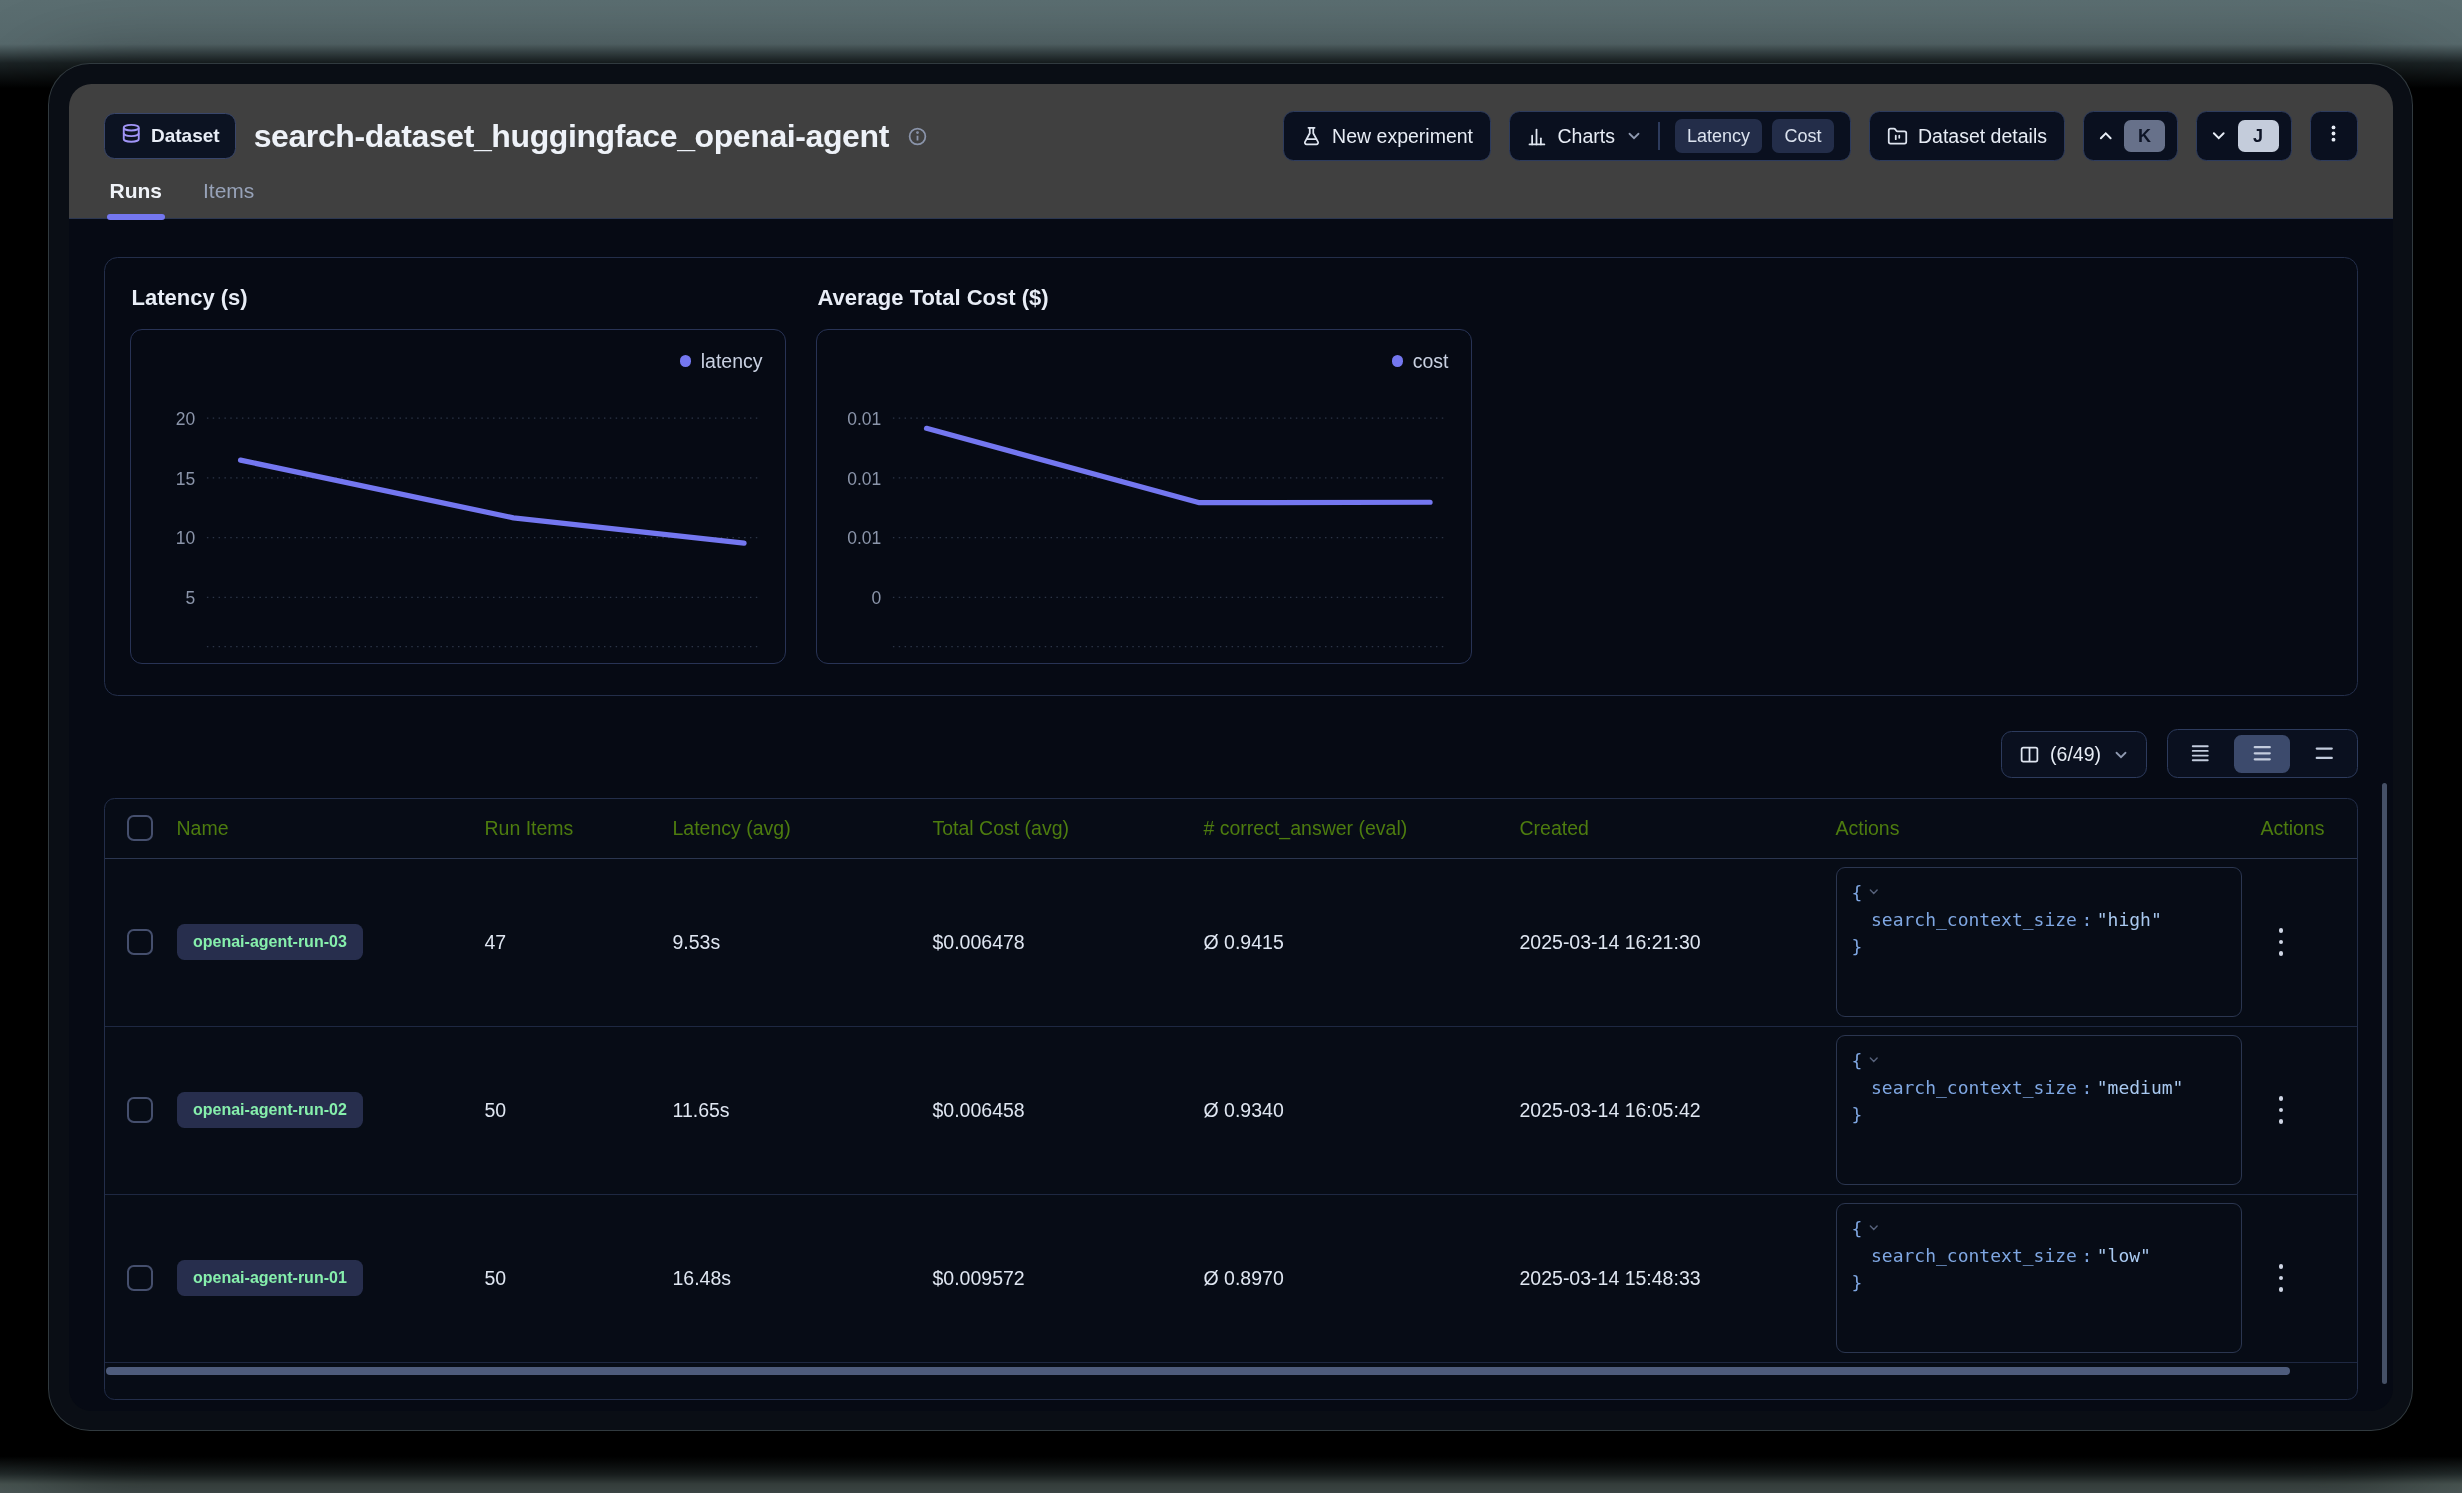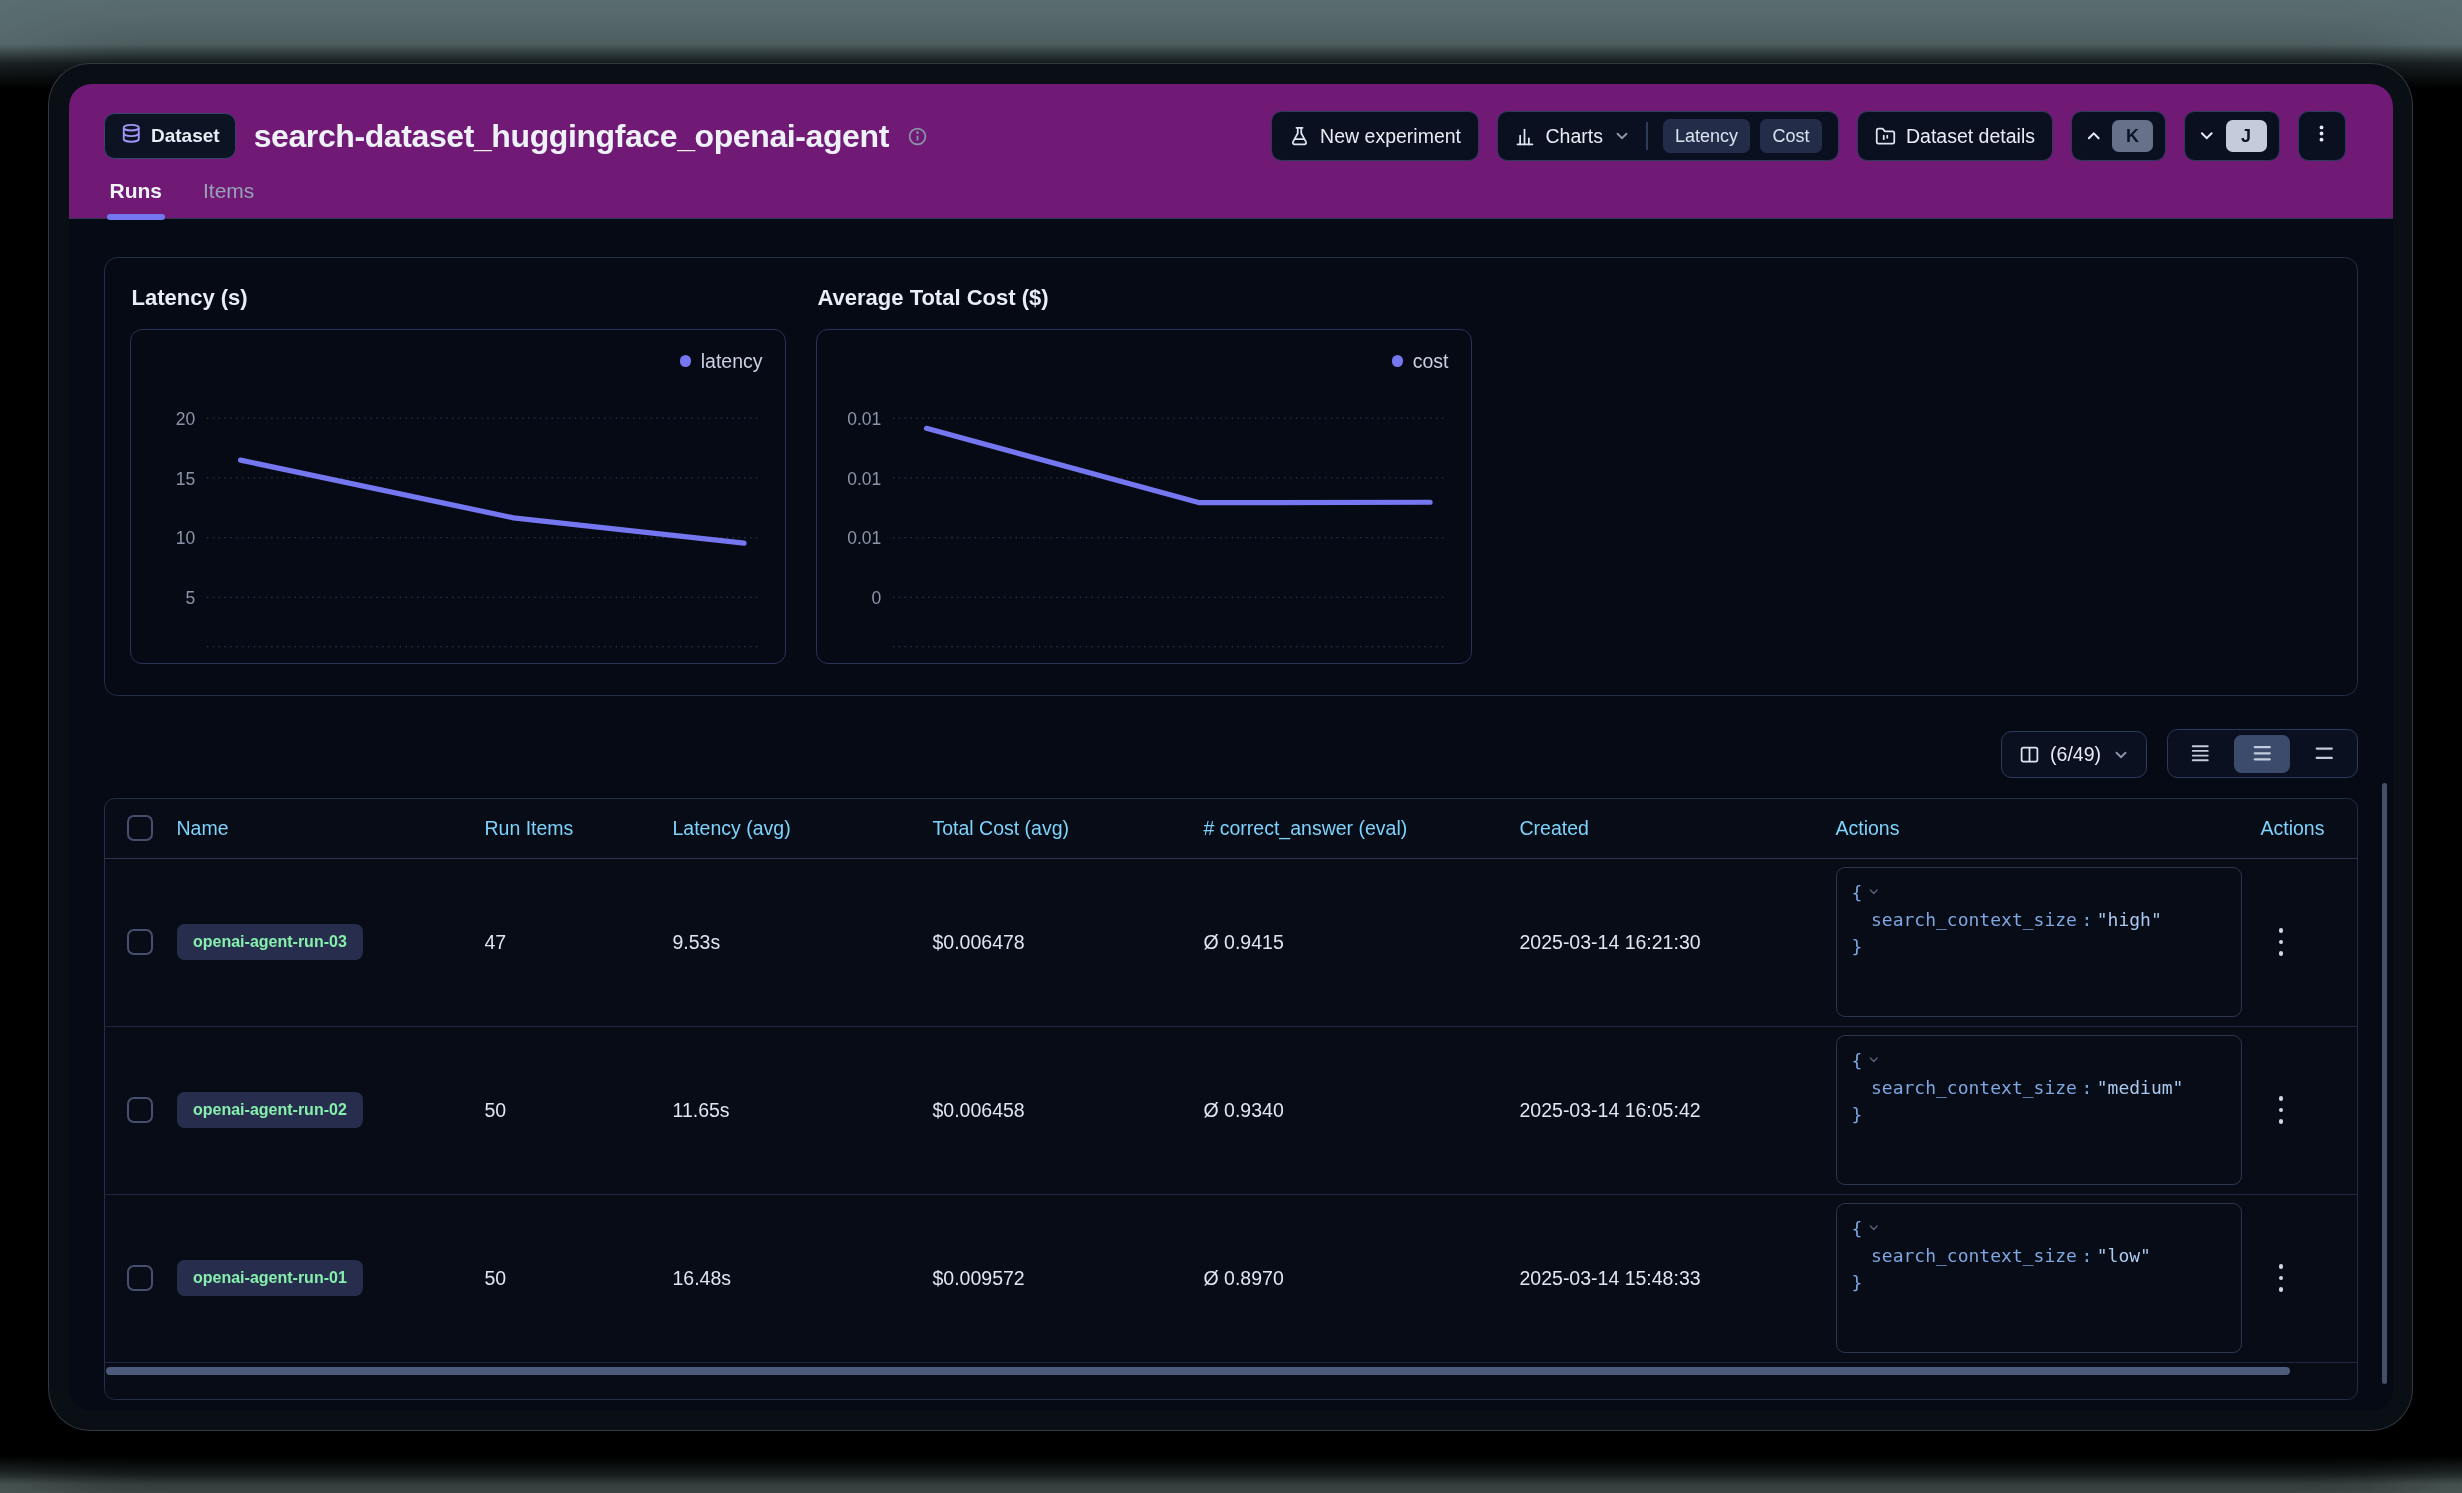--- a/index.html
+++ b/index.html
@@ -12,21 +12,21 @@
     position:absolute;left:48px;top:63px;width:2365px;height:1368px;
     background:#0a0e15;border:1.5px solid rgba(150,172,174,.28);border-radius:42px;
     padding:19.5px;box-sizing:border-box;
     box-shadow:0 30px 90px rgba(0,0,0,.85);
   }
   .screen{
     width:100%;height:100%;border-radius:22.5px;overflow:hidden;position:relative;
     background:#060a14;display:flex;flex-direction:column;
   }
   
-  .header{background:#701a75;padding:18px 47px 0 35px;border-bottom:1.5px solid #2b3650;}
+  .header{background:#404040;padding:18px 35px 0 35px;border-bottom:1.5px solid #2b3650;}
   .header-top{display:flex;align-items:center;gap:18px;height:69px;}
   .ds-badge{display:inline-flex;align-items:center;gap:9px;height:44px;padding:0 15px;
     border:1.5px solid #39466b;border-radius:10.5px;background:#0c1322;}
   .ds-badge .txt{font-size:19px;font-weight:700;color:#e8edf6;}
   .page-title{font-size:32px;font-weight:700;color:#eef2f8;letter-spacing:-0.4px;}
   .info-ic{color:#8a94aa;display:flex;}
   .spacer{flex:1;}
   .btn{display:inline-flex;align-items:center;gap:10.5px;height:50px;padding:0 16.5px;
     background:#0a101f;border:1.5px solid #2d3b5d;border-radius:10.5px;
     color:#e7ecf5;font-size:19.5px;font-weight:500;white-space:nowrap;}
@@ -60,21 +60,21 @@
   .controls{margin-top:33px;display:flex;justify-content:flex-end;align-items:flex-end;gap:19.5px;}
   .columns-btn{height:47px;}
   .density{display:flex;align-items:center;gap:6px;border:1.5px solid #2d3b5d;border-radius:10.5px;
     padding:4.5px;background:#0a101f;}
   .density-opt{width:56px;height:38px;border-radius:7.5px;display:grid;place-items:center;color:#c3ccdd;}
   .density-opt.active{background:#3c4a6c;}
   
   .table{margin-top:19.5px;border:1.5px solid #232e4a;border-radius:10.5px;overflow:hidden;background:#070c16;}
   .tgrid{display:grid;grid-template-columns:57px 308px 188px 260px 271px 316px 316px 425px 1fr;
     align-items:center;padding-left:15px;box-sizing:border-box;}
-  .thead{height:60px;border-bottom:1.5px solid #2b3650;color:#7dd3fc;font-size:19.5px;font-weight:500;}
+  .thead{height:60px;border-bottom:1.5px solid #2b3650;color:#4d7c0f;font-size:19.5px;font-weight:500;}
   .trow{height:168px;border-bottom:1.5px solid #1e2842;color:#dfe6f1;font-size:19.5px;}
   .checkbox{width:25.5px;height:25.5px;border:2.3px solid #454f6d;border-radius:6.8px;margin-left:7.5px;box-sizing:border-box;}
   .name-pill{display:inline-block;background:#272e4d;border-radius:7.5px;padding:9px 16.5px;
     font-weight:700;font-size:16px;color:#86efac;}
   .meta-box{width:406px;height:150px;border:1.5px solid #2b3650;border-radius:9px;box-sizing:border-box;
     padding:10.5px 15px;font-family:"DejaVu Sans Mono",monospace;font-size:18px;line-height:1.5;
     color:var(--json-key,#7fa7e2);}
   .json-line{display:flex;align-items:center;gap:4.5px;}
   .json-indent{padding-left:19.5px;}
   .json-key{color:var(--json-key,#7fa7e2);}

